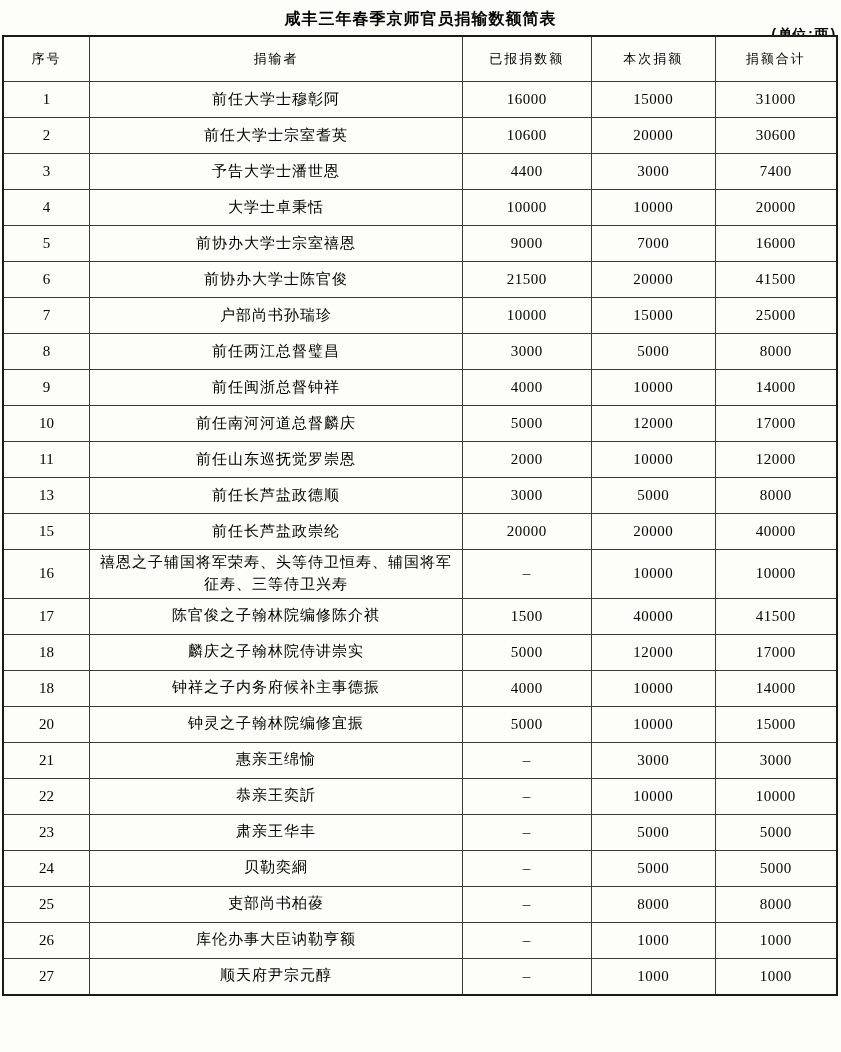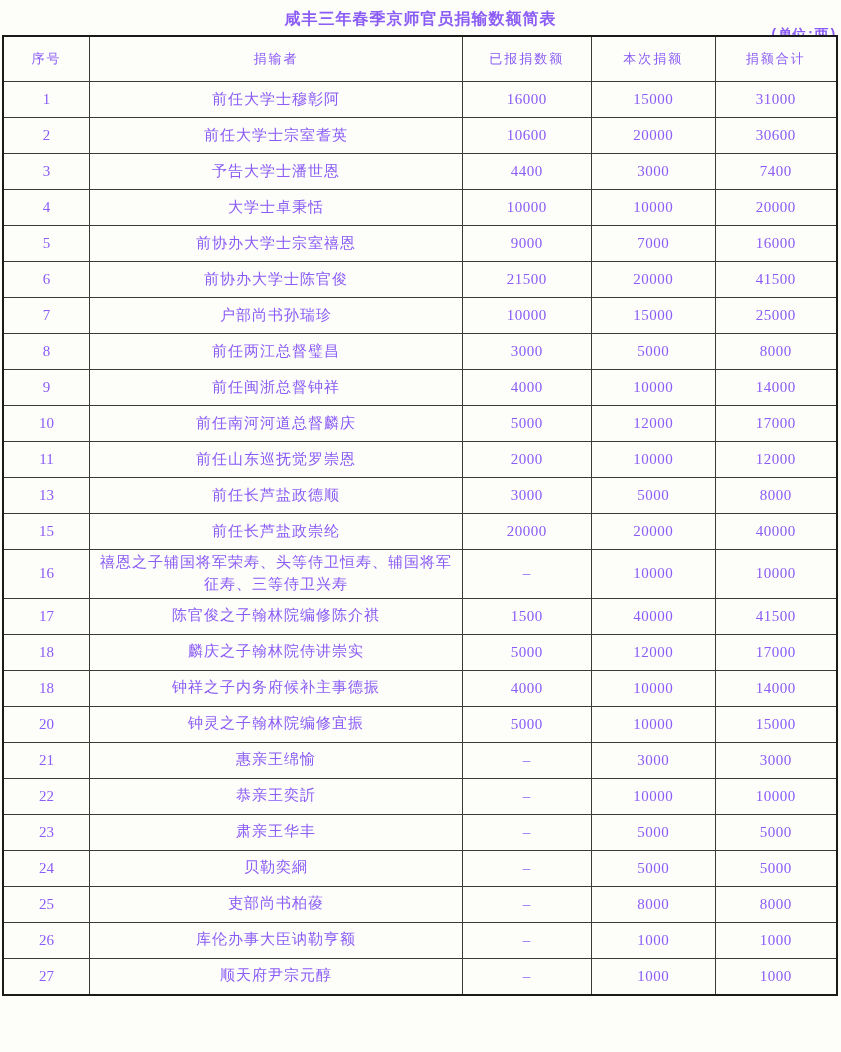--- a/index.html
+++ b/index.html
@@ -2,21 +2,21 @@
 <html><head>
 <meta charset="utf-8">
 <style>
   html,body { margin:0; padding:0; background:#e8e8e8; }
   .page {
     position:relative;
     width:841px; height:1052px;
     margin:0 auto;
     background:#fdfdfa;
     font-family:"Liberation Serif","DejaVu Serif",serif;
-    color:#8b5cf6;
+    color:#000000;
     overflow:hidden;
   }
   .header-bar { position:absolute; top:5px; left:0; width:100%; height:28px; }
   .doc-title {
     text-align:center;
     font-family:"Liberation Sans","DejaVu Sans",sans-serif;
     font-weight:bold;
     font-size:16px;
     letter-spacing:1px;
     line-height:28px;

